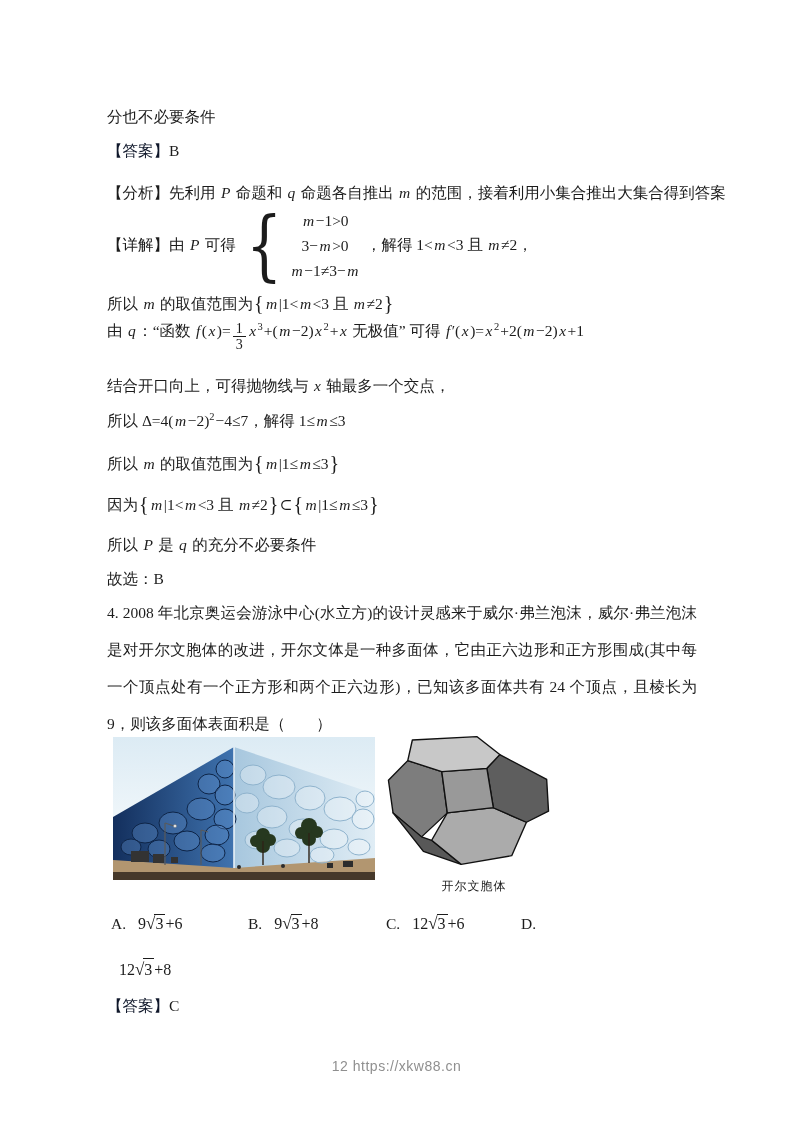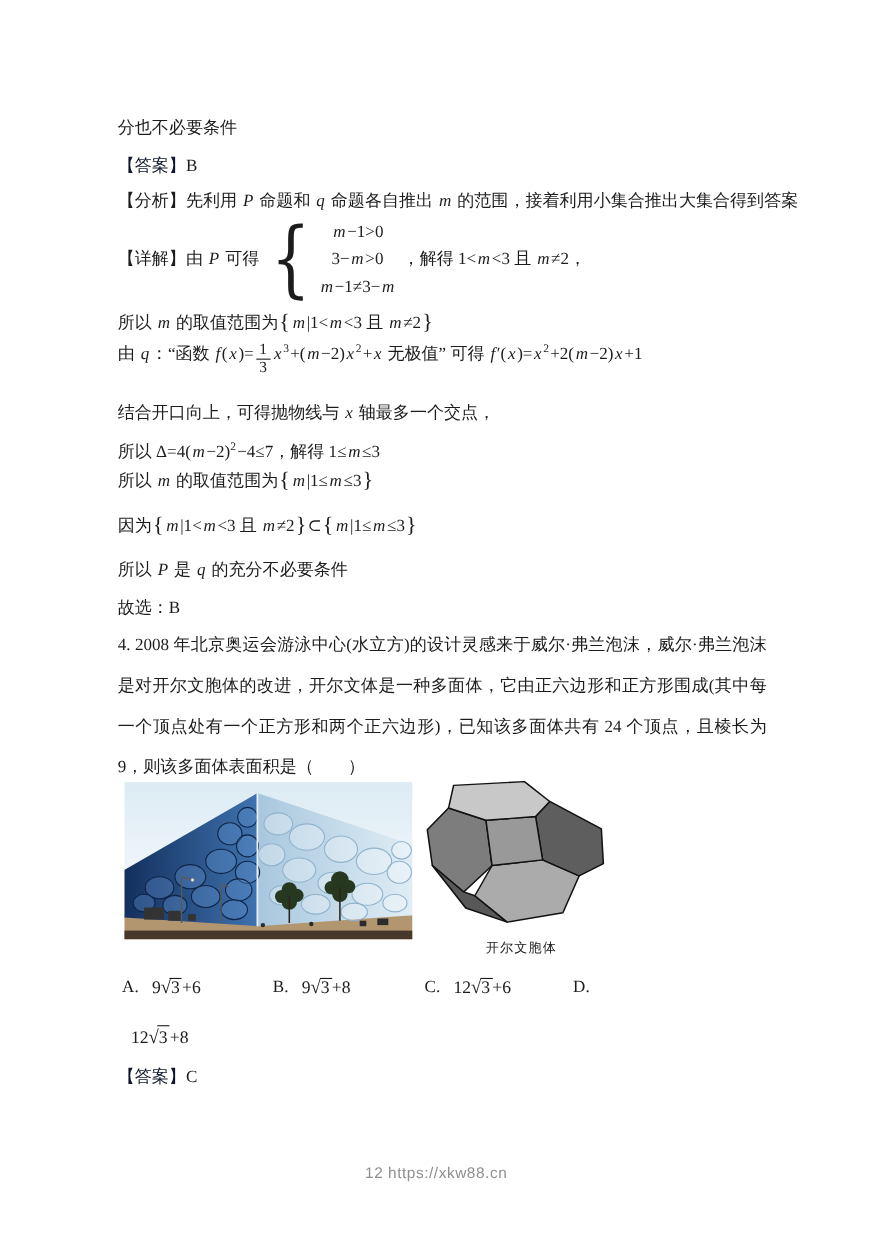--- a/index.html
+++ b/index.html
@@ -47,21 +47,21 @@
 <div class="page">
   <div class="content">
 
     <div class="line" style="margin-top:6px">分也不必要条件</div>
 
     <div class="line" style="margin-top:12px">
       <span class="blue">【答案】</span><span>B</span>
     </div>
 
 
-    <div class="line" style="margin-top:10px">
+    <div class="line" style="margin-top:20px">
       <span>【分析】</span><span><span class="seg-t">先利用 </span><span class="seg-v">P</span><span class="seg-t"> 命题和 </span><span class="seg-v">q</span><span class="seg-t"> 命题各自推出 </span><span class="seg-v">m</span><span class="seg-t"> 的范围，接着利用小集合推出大集合得到答案</span></span>
     </div>
 
     <div class="sys-line" style="margin-top:2px">
       <span>【详解】</span>
         <span><span class="seg-t">由 </span><span class="seg-v">P</span><span class="seg-t"> 可得</span></span>
       <span class="brace">{</span>
       <div class="sys-stack">
         <div class="line"><span class="seg-v">m</span><span class="seg-t">−1&gt;0</span></div>
         <div class="line"><span class="seg-t">3−</span><span class="seg-v">m</span><span class="seg-t">&gt;0</span></div>
@@ -78,21 +78,21 @@
         <span class="num">1</span>
         <span class="den">3</span>
       </span>
       <span><span class="seg-v">x</span><span class="seg-s">3</span><span class="seg-t">+(</span><span class="seg-v">m</span><span class="seg-t">−2)</span><span class="seg-v">x</span><span class="seg-s">2</span><span class="seg-t">+</span><span class="seg-v">x</span><span class="seg-t"> 无极值” 可得 </span><span class="seg-v">f</span><span class="seg-t">′(</span><span class="seg-v">x</span><span class="seg-t">)=</span><span class="seg-v">x</span><span class="seg-s">2</span><span class="seg-t">+2(</span><span class="seg-v">m</span><span class="seg-t">−2)</span><span class="seg-v">x</span><span class="seg-t">+1</span></span>
     </div>
 
     <div class="line" style="margin-top:8px"><span class="seg-t">结合开口向上，可得抛物线与 </span><span class="seg-v">x</span><span class="seg-t"> 轴最多一个交点，</span></div>
 
     <div class="line setline" style="margin-top:6px"><span class="seg-t">所以 Δ=4(</span><span class="seg-v">m</span><span class="seg-t">−2)</span><span class="seg-s">2</span><span class="seg-t">−4≤7，解得 1≤</span><span class="seg-v">m</span><span class="seg-t">≤3</span></div>
 
-    <div class="line setline" style="margin-top:0"><span class="seg-t">所以 </span><span class="seg-v">m</span><span class="seg-t"> 的取值范围为</span><span class="seg-b">{</span><span class="seg-v">m</span><span class="seg-t">|1≤</span><span class="seg-v">m</span><span class="seg-t">≤3</span><span class="seg-b">}</span></div>
+    <div class="line setline" style="margin-top:16px"><span class="seg-t">所以 </span><span class="seg-v">m</span><span class="seg-t"> 的取值范围为</span><span class="seg-b">{</span><span class="seg-v">m</span><span class="seg-t">|1≤</span><span class="seg-v">m</span><span class="seg-t">≤3</span><span class="seg-b">}</span></div>
 
     <div class="line setline" style="margin-top:14px"><span class="seg-t">因为</span><span class="seg-b">{</span><span class="seg-v">m</span><span class="seg-t">|1&lt;</span><span class="seg-v">m</span><span class="seg-t">&lt;3 且 </span><span class="seg-v">m</span><span class="seg-t">≠2</span><span class="seg-b">}</span><span class="seg-t">⊂</span><span class="seg-b">{</span><span class="seg-v">m</span><span class="seg-t">|1≤</span><span class="seg-v">m</span><span class="seg-t">≤3</span><span class="seg-b">}</span></div>
 
     <div class="line" style="margin-top:16px"><span class="seg-t">所以 </span><span class="seg-v">P</span><span class="seg-t"> 是 </span><span class="seg-v">q</span><span class="seg-t"> 的充分不必要条件</span></div>
 
     <div class="line" style="margin-top:12px">故选：B</div>
 
     <div style="margin-top:4px;line-height:37px;text-align:justify;white-space:normal;">4. 2008 年北京奥运会游泳中心(水立方)的设计灵感来于威尔·弗兰泡沫，威尔·弗兰泡沫是对开尔文胞体的改进，开尔文体是一种多面体，它由正六边形和正方形围成(其中每一个顶点处有一个正方形和两个正六边形)，已知该多面体共有 24 个顶点，且棱长为 9，则该多面体表面积是（　　）</div>
 
     <div class="figures" style="margin-top:-8px">

